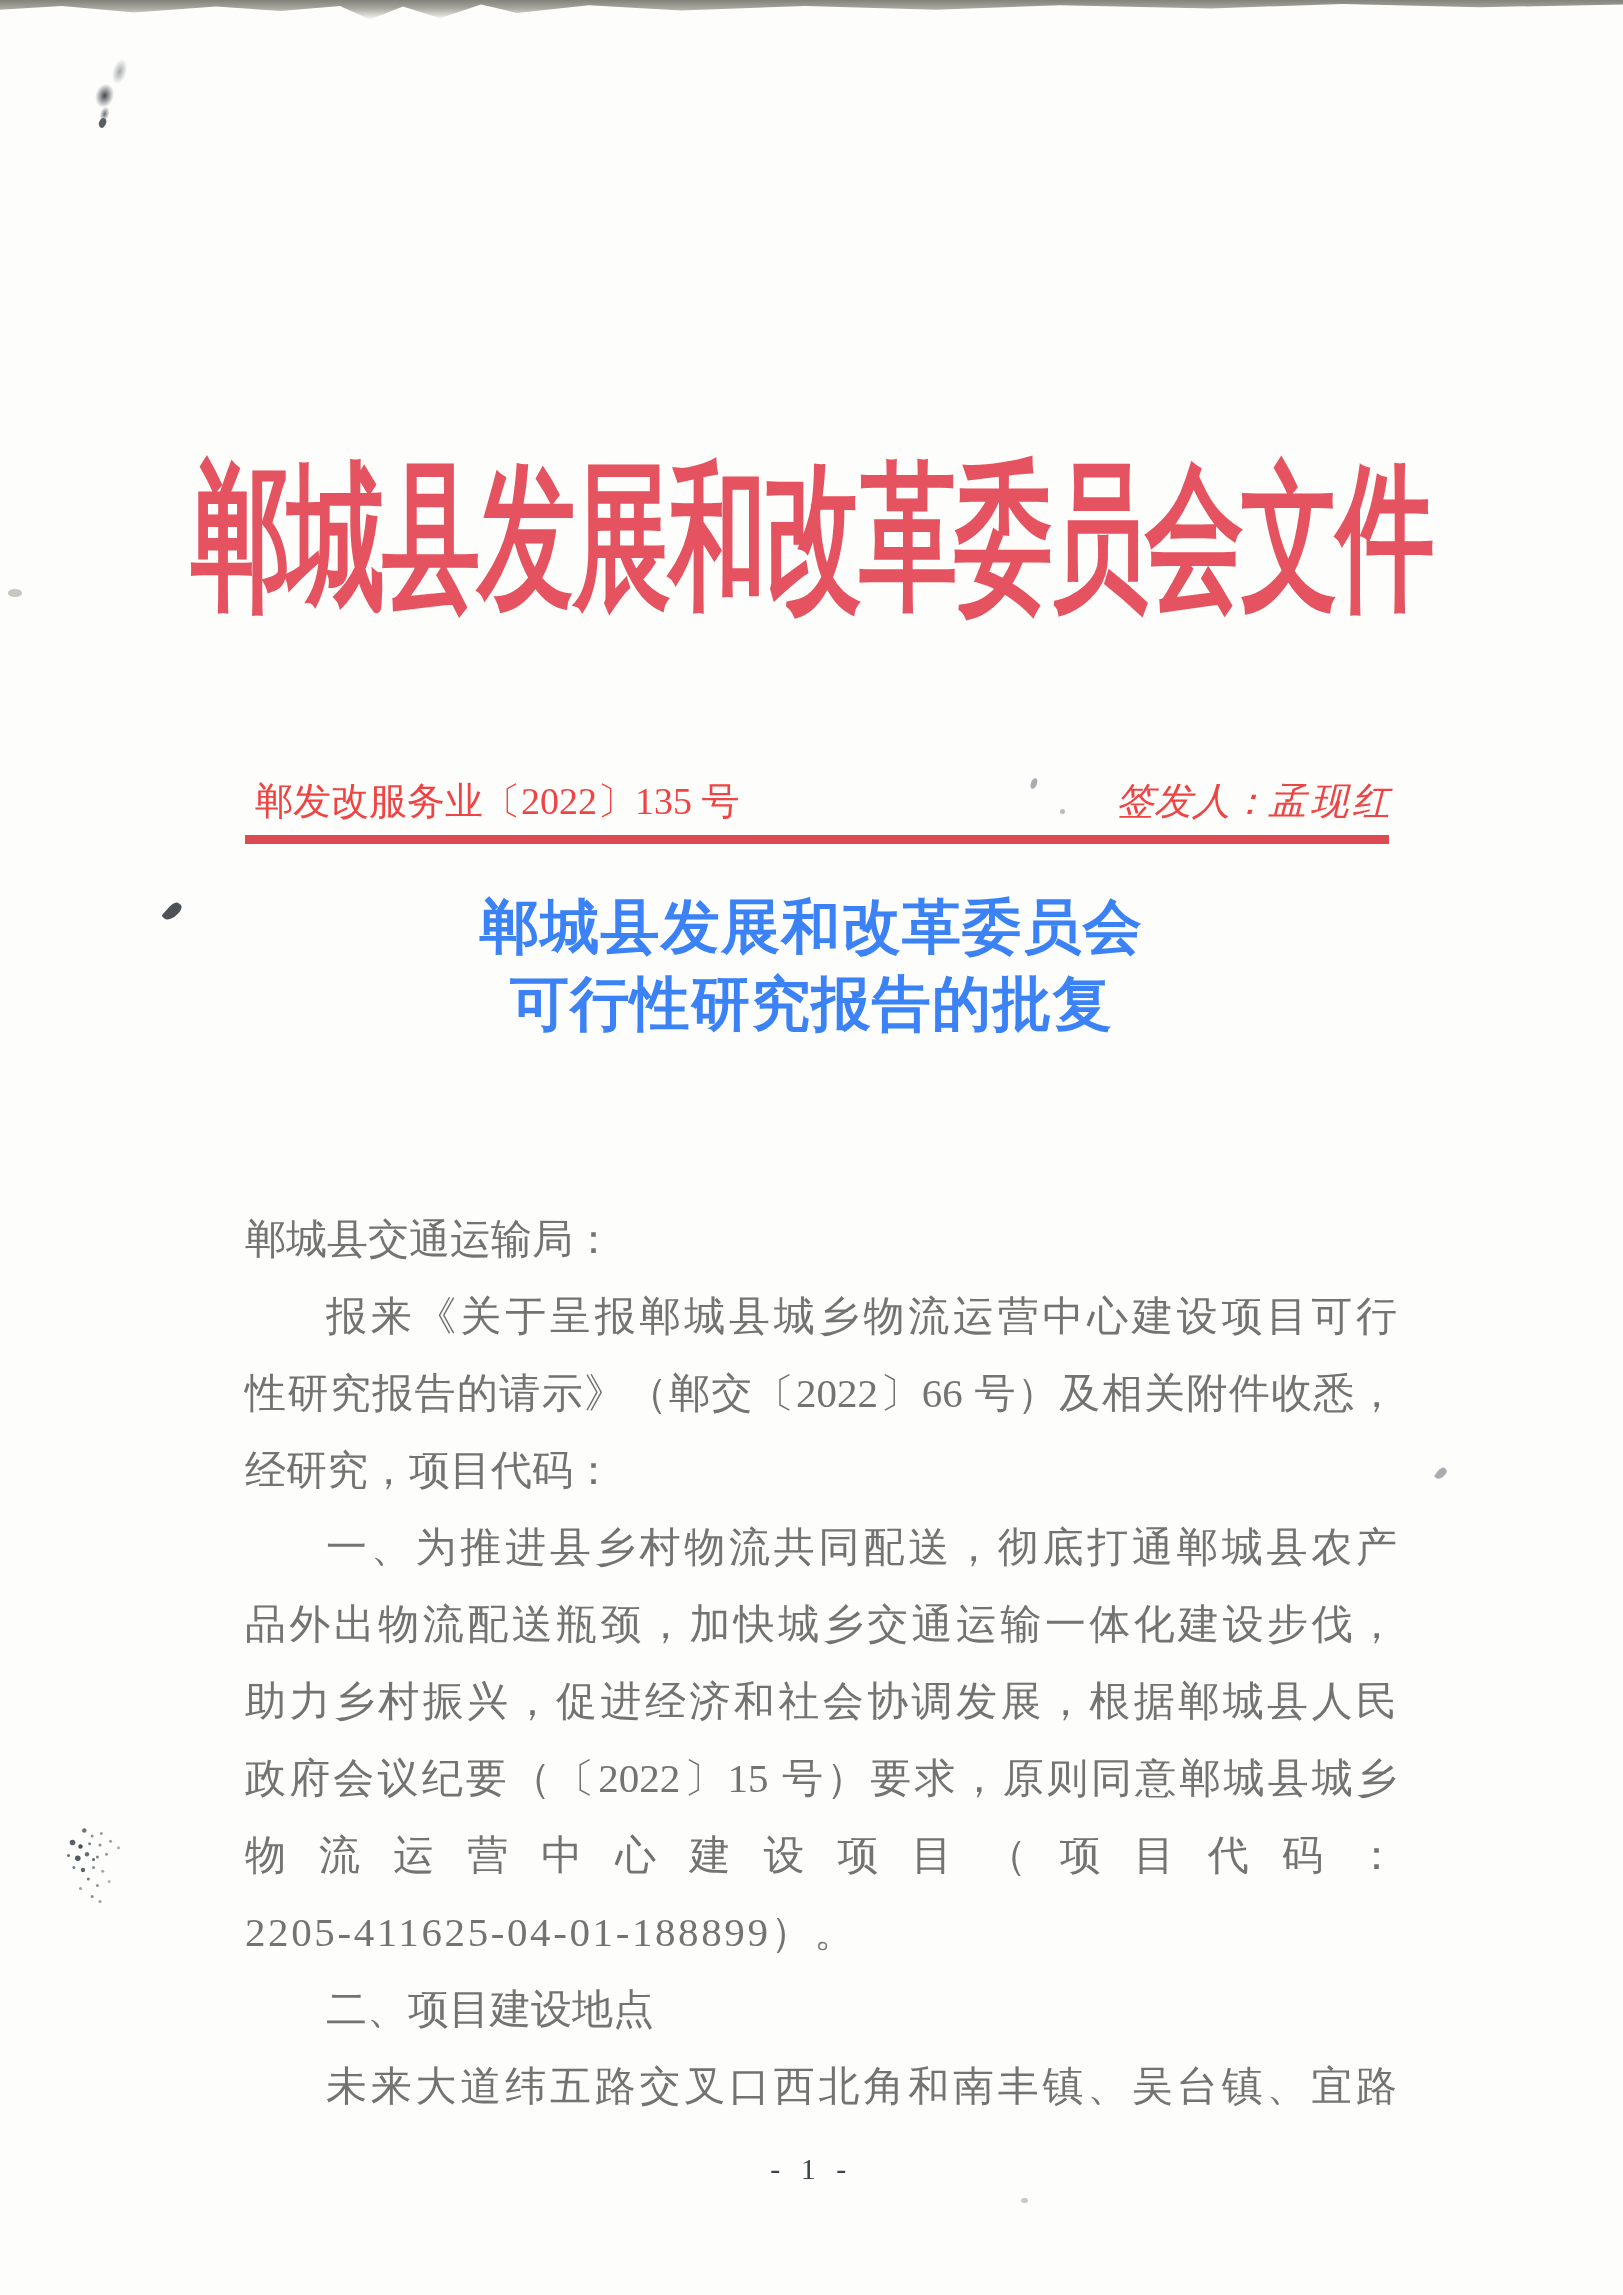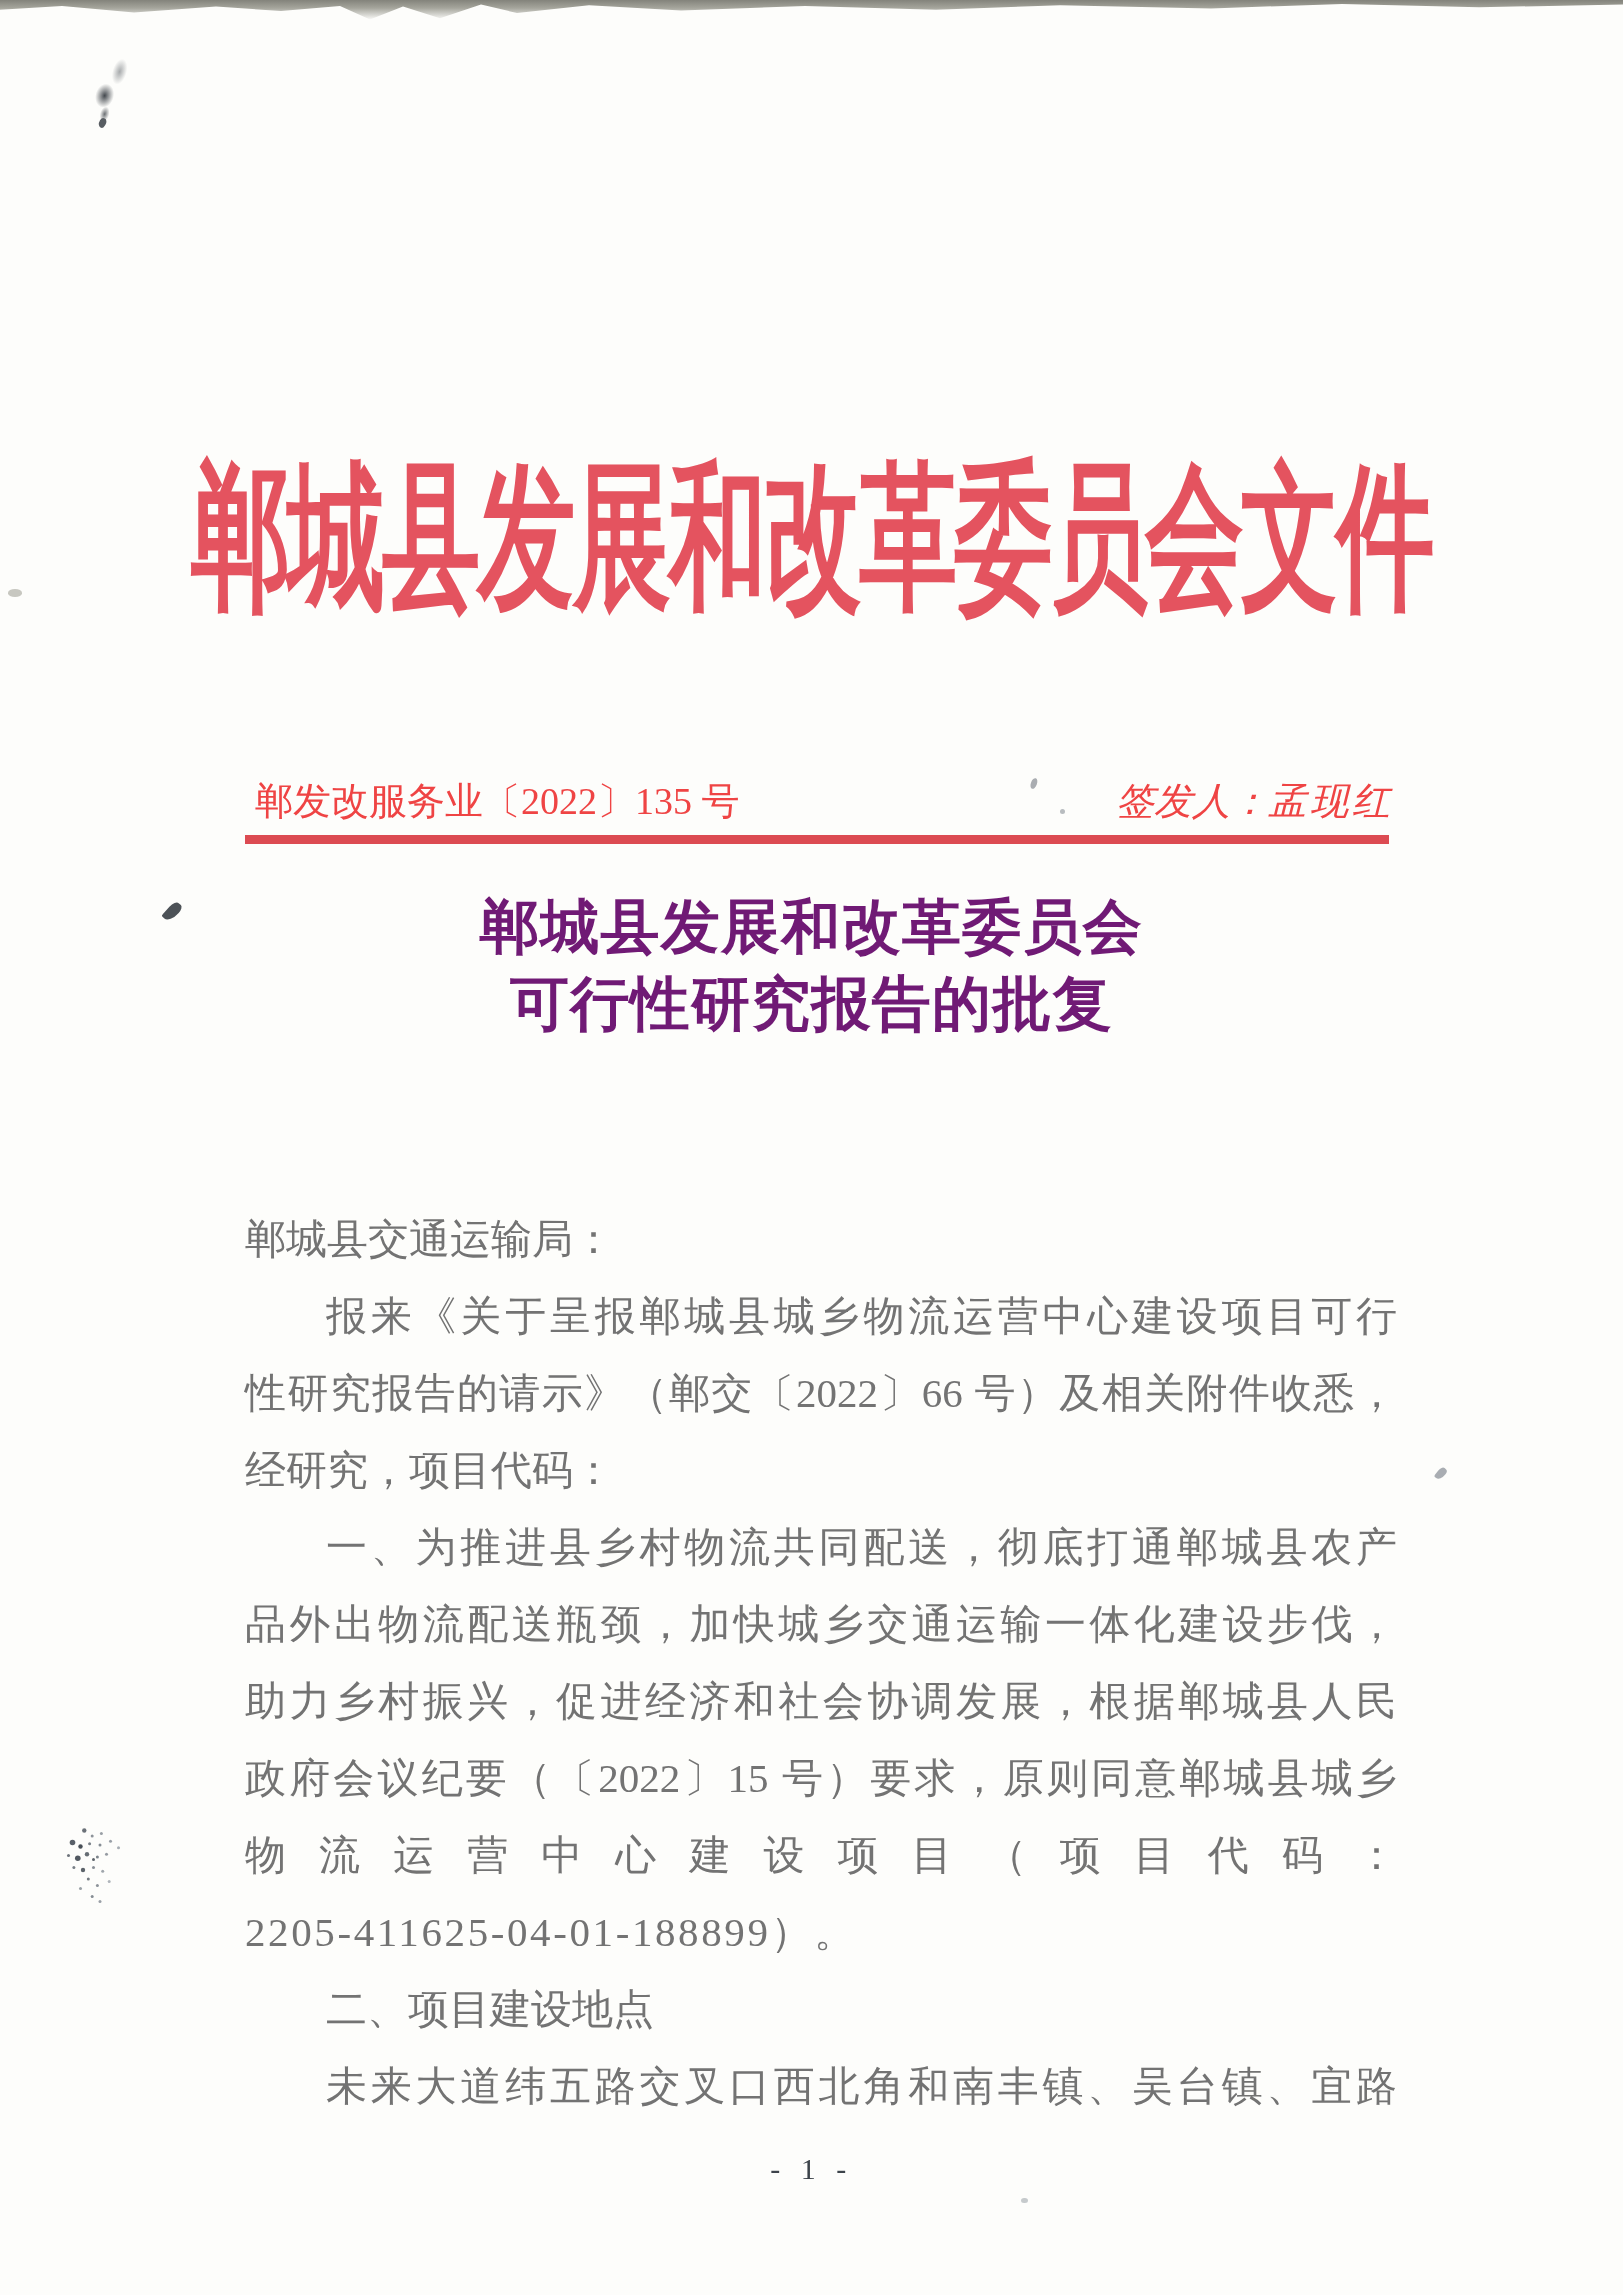--- a/index.html
+++ b/index.html
@@ -132,21 +132,21 @@
 
   <div class="banner" style="color: rgb(228, 83, 95);">郸城县发展和改革委员会文件</div>
 
   <div class="meta-row">
     <span>郸发改服务业〔2022〕135 号</span>
     <span class="issuer"><span>签发人：</span><span class="issuer-name">孟现红</span></span>
   </div>
 
   <div class="red-rule" style="background: rgb(220, 75, 82);"></div>
 
-  <div class="doc-title" style="color: #701a75;">
+  <div class="doc-title" style="color: #3b82f6;">
     <div>郸城县发展和改革委员会</div>
     <div>可行性研究报告的批复</div>
   </div>
 
   <div class="body-text" style="color: #737373;">
     <div class="line">郸城县交通运输局：</div>
     <div class="line indent j">报来《关于呈报郸城县城乡物流运营中心建设项目可行</div>
     <div class="line j">性研究报告的请示》（郸交〔2022〕66 号）及相关附件收悉，</div>
     <div class="line">经研究，项目代码：</div>
     <div class="line indent j">一、为推进县乡村物流共同配送，彻底打通郸城县农产</div>

